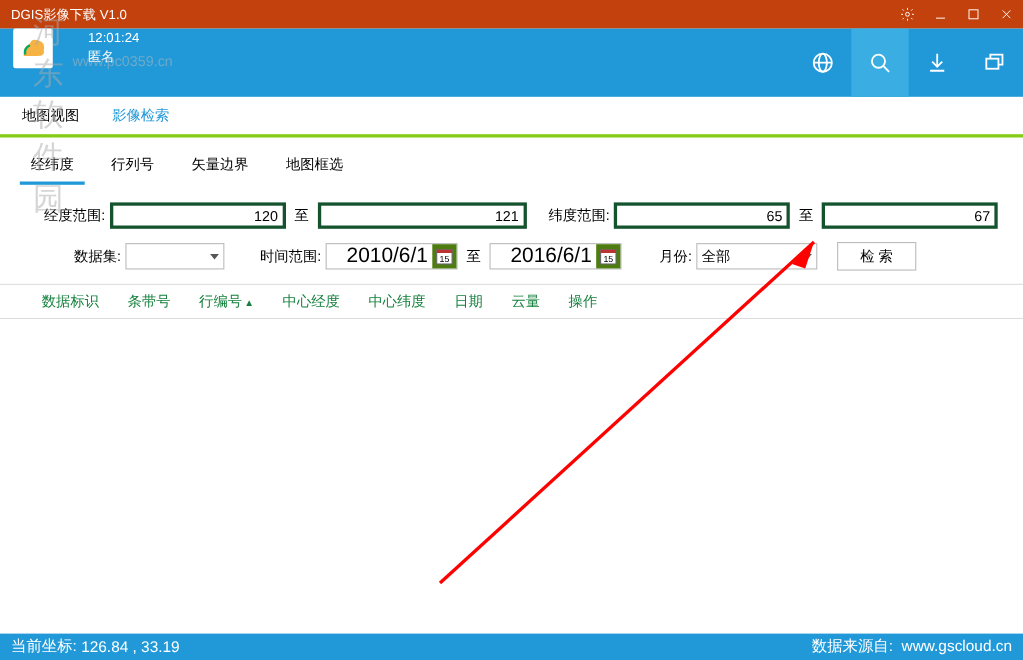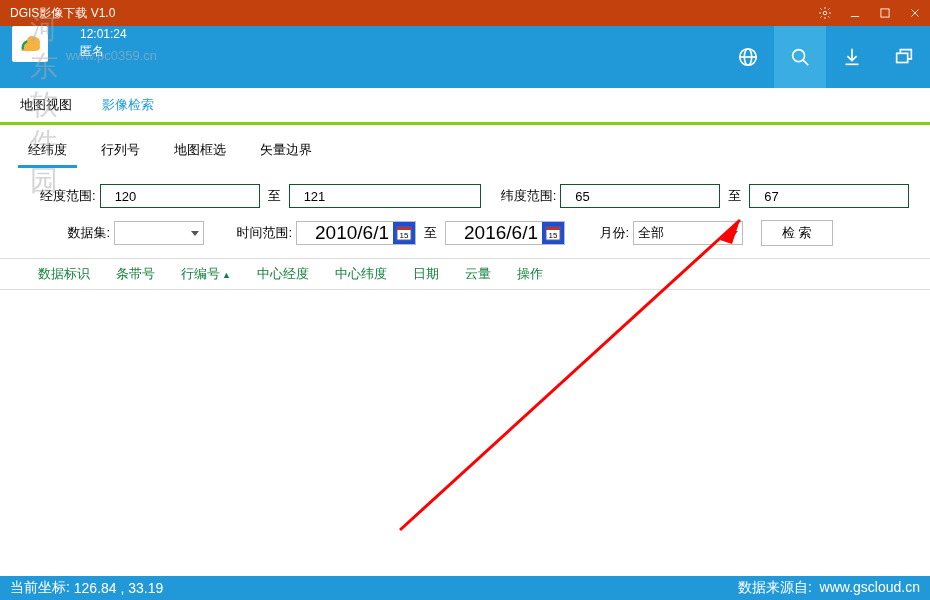--- a/index.html
+++ b/index.html
@@ -17,27 +17,27 @@
   .hicon svg { width:22px; height:22px; fill:none; stroke:#fff; stroke-width:1.8;}
   .hicon.active { background:#3aaee3;}
   .tabs1 { display:flex; border-bottom:3px solid #84cc16; padding:0 10px; font-size:13px;}
   .tabs1 .tab { padding:8px 10px; margin-right:10px; cursor:pointer;}
   .tabs1 .tab.active { color:#2199d8;}
   .tabs2 { display:flex; padding:10px 18px 0 18px; font-size:13px;}
   .tabs2 .tab { padding:6px 10px; margin-right:14px; cursor:pointer;}
   .tabs2 .tab.active { border-bottom:3px solid #2199d8; font-weight:500;}
   .formrow { display:flex; align-items:center; padding:6px 40px; font-size:13px;}
   .lbl { width:74px; text-align:right; padding-right:4px; white-space:nowrap;}
-  .txt { border:1px solid #14532d; height:24px; padding:2px 14px; font-size:13px; background:#fff;}
+  .txt { border:3px solid #14532d; height:24px; padding:2px 4px; font-size:13px; background:#fff;text-align:right;}
   .to { margin:0 8px; }
   .sel { border:1px solid #bbb; height:24px; width:90px; font-size:13px; background:#fff; display:flex; align-items:center; justify-content:space-between; padding:0 4px;}
   .sel .caret { border-left:4px solid transparent; border-right:4px solid transparent; border-top:5px solid #555; }
   .dateinput { display:flex; align-items:center; border:1px solid #bbb; height:24px; width:120px; background:#fff;}
   .dateinput .dval { flex:1; padding:0 4px; font-size:19px;text-align:right;}
-  .dateinput .calicon { width:22px; height:22px; background:#1d4ed8; display:flex; align-items:center; justify-content:center;}
+  .dateinput .calicon { width:22px; height:22px; background:#4d7c0f; display:flex; align-items:center; justify-content:center;}
   .btn { border:1px solid #bbb; height:26px; padding:0 20px; background:#fff; font-size:13px; cursor:pointer;}
   .thead { display:flex; border-top:1px solid #ddd; border-bottom:1px solid #ddd; padding:6px 38px; font-size:13px; color:#15803d; margin-top:6px;}
   .thead .col { margin-right:26px; white-space:nowrap;}
   .sort { font-size:9px; margin-left:2px;}
   .footer { position:absolute; bottom:0; left:0; right:0; height:24px; background:#2199d8; color:#fff; font-size:14px; display:flex; align-items:center; padding:0 10px;}
   .footer .right { margin-left:auto;}
   .watermark { position:absolute; top:0; left:0; pointer-events:none; opacity:.5;}
   .wm1 { position:absolute; top:10px; left:30px; font-size:28px; color:#aaa;}
   .wm2 { position:absolute; top:48px; left:66px; font-size:13px; color:#bbb;}
   .arrow { position:absolute; left:380px; top:200px; pointer-events:none;}
@@ -113,22 +113,22 @@
 </div>
 
 <div class="tabs1">
   <div class="tab">地图视图</div>
   <div class="tab active">影像检索</div>
 </div>
 
 <div class="tabs2">
   <div class="tab active">经纬度</div>
   <div class="tab">行列号</div>
+  <div class="tab">矢量边界</div>
   <div class="tab">地图框选</div>
-  <div class="tab">矢量边界</div>
 </div>
 
 <div class="formrow" style="margin-top:10px">
   <div class="lbl">经度范围:</div>
   <input class="txt" style="width: 160px;" value="120">
   <span class="to">至</span>
   <input class="txt" style="width: 192px;" value="121">
   <div class="lbl" style="margin-left:20px">纬度范围:</div>
   <input class="txt" style="width: 160px;" value="65">
   <span class="to">至</span>

